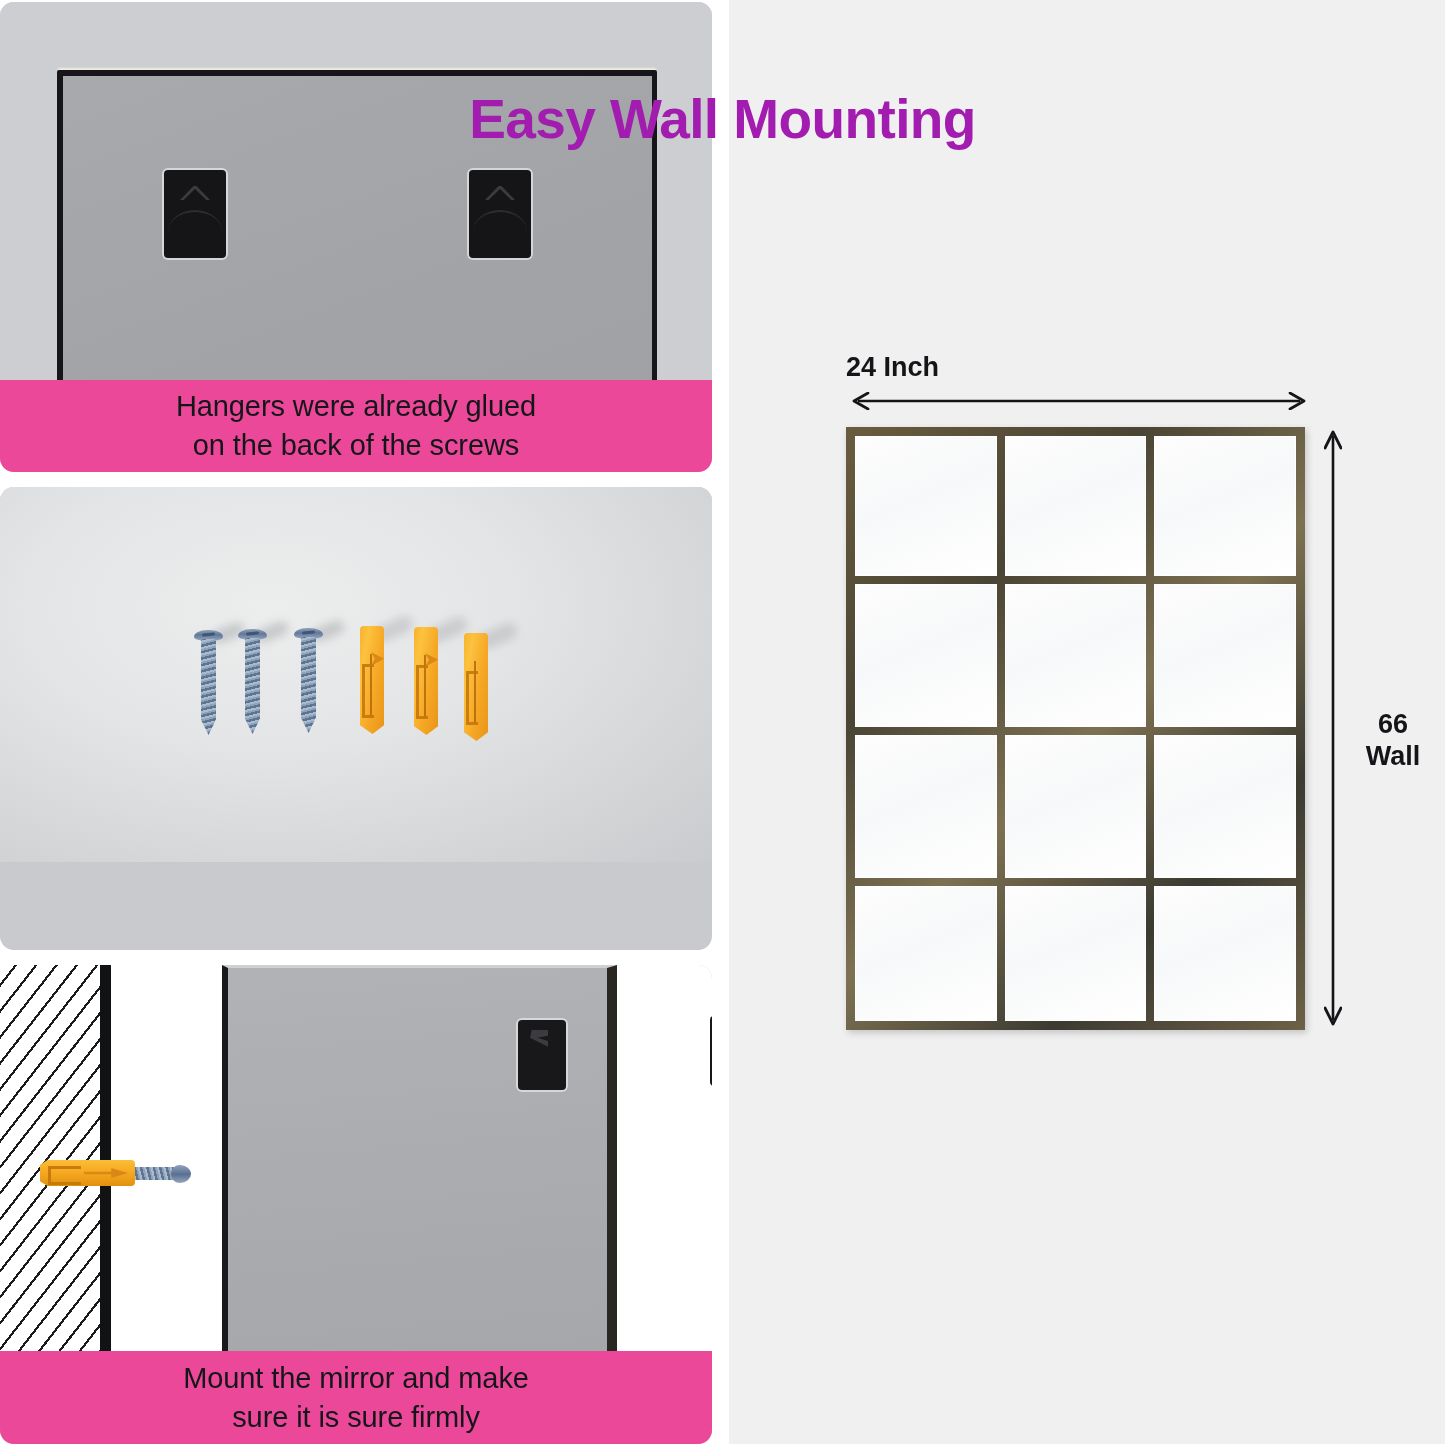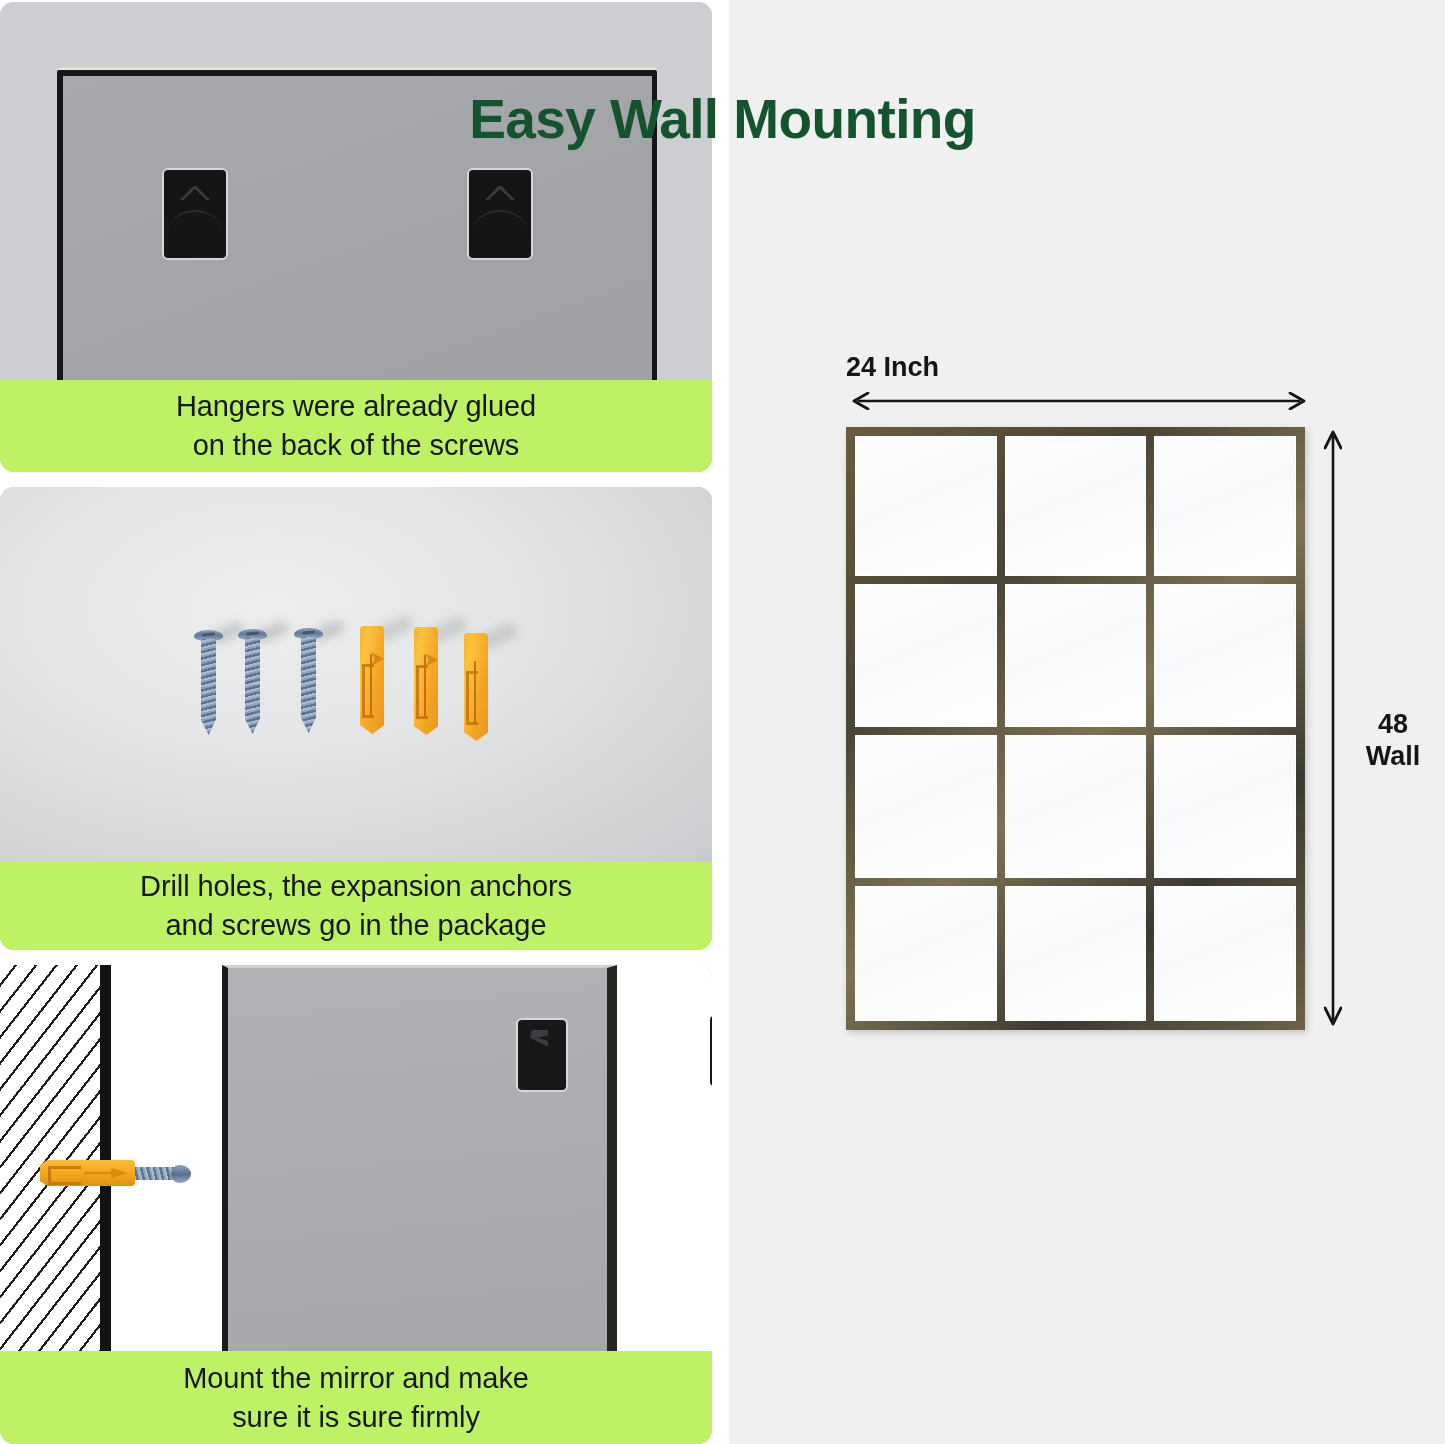--- a/index.html
+++ b/index.html
@@ -41,21 +41,21 @@
   .card-3 { top: 965px; height: 479px; }
 
   .photo {
     position: absolute;
     left: 0; top: 0; right: 0;
     overflow: hidden;
   }
   .caption {
     position: absolute;
     left: 0; right: 0; bottom: 0;
-    background: #bef264;
+    background: #ec4899;
     display: flex;
     flex-direction: column;
     align-items: center;
     justify-content: center;
     text-align: center;
     color: #15161a;
     font-size: 29px;
     font-weight: 400;
     line-height: 1.34;
     letter-spacing: -0.1px;
@@ -272,21 +272,21 @@
     left: 729px; top: 0;
     width: 716px; height: 1444px;
     background: #f0f0f0;
   }
   .panel-title {
     position: absolute;
     left: 0; right: 0; top: 88px;
     text-align: center;
     font-size: 55px;
     font-weight: 700;
-    color: #14532d;
+    color: #a21caf;
     line-height: 1.15;
     letter-spacing: -0.6px;
   }
   .panel-title span { display: block; }
 
   
   .dim-width-label {
     position: absolute;
     left: 846px; width: 460px; top: 352px;
     text-align: left;
@@ -377,24 +377,20 @@
         </div>
         <div class="fastener anchor" style="left:414px; top:140px;">
           <div class="anchor-shadow"></div>
             <div class="anchor-body"></div>
             <div class="anchor-wing"></div>
         </div>
         <div class="fastener anchor" style="left:464px; top:146px;">
           <div class="anchor-shadow"></div>
             <div class="anchor-body"></div>
         </div>
-      </div>
-      <div class="caption c2-caption">
-        <span>Drill holes, the expansion anchors</span>
-        <span>and screws go in the package</span>
       </div>
     </div>
 
     <div class="card card-3">
       <div class="photo c3-photo">
         <div class="wall"></div>
         <div class="wall-edge"></div>
         <div class="c3-anchor"></div>
         <div class="c3-screw">
           <div class="c3-screw-shaft"></div>
@@ -441,17 +437,17 @@
       <div class="pane"></div>
     </div>
   </div>
 
   <svg class="dim-height-arrow" viewBox="0 0 18 600">
     <line x1="9" y1="8" x2="9" y2="592" stroke="#141518" stroke-width="2.6"></line>
     <polyline points="1,20 9,4 17,20" fill="none" stroke="#141518" stroke-width="2.8" stroke-linecap="round" stroke-linejoin="round"></polyline>
     <polyline points="1,580 9,596 17,580" fill="none" stroke="#141518" stroke-width="2.8" stroke-linecap="round" stroke-linejoin="round"></polyline>
   </svg>
   <div class="dim-height-label">
-    <span>48</span>
+    <span>66</span>
     <span>Wall</span>
   </div>
 
 </div>
 
 </body></html>

